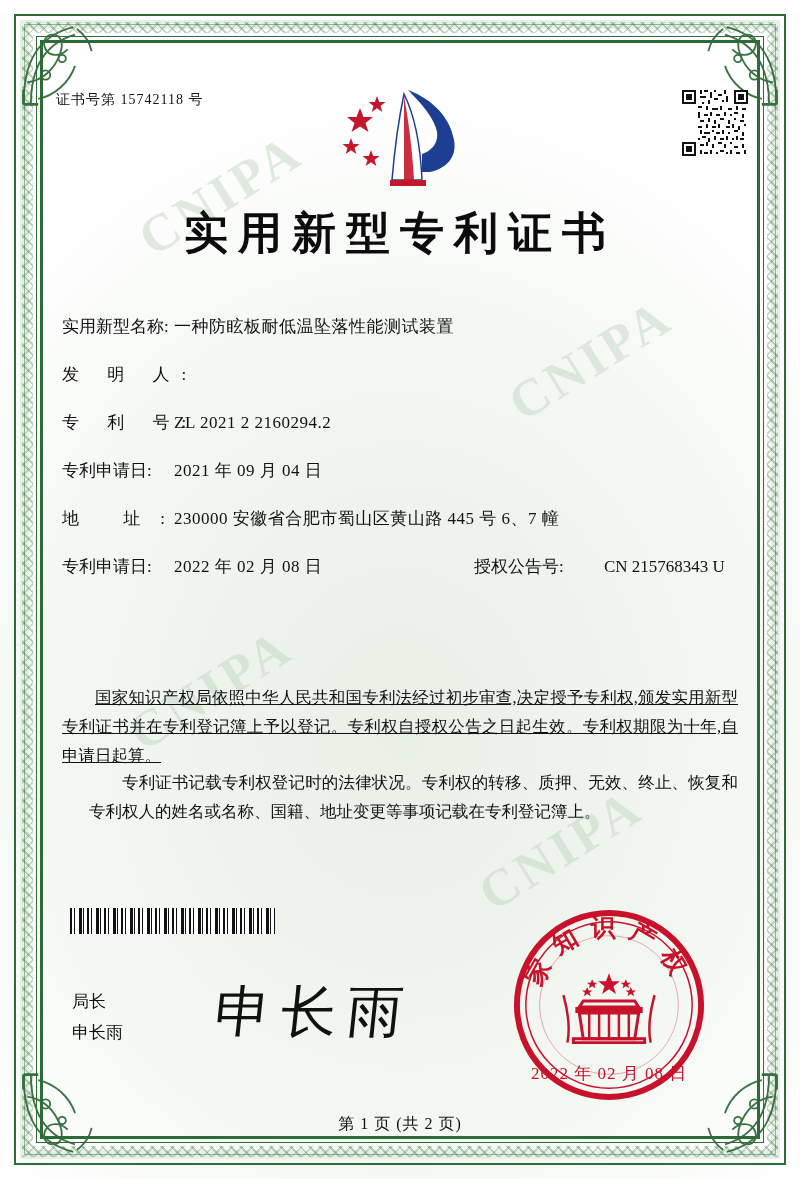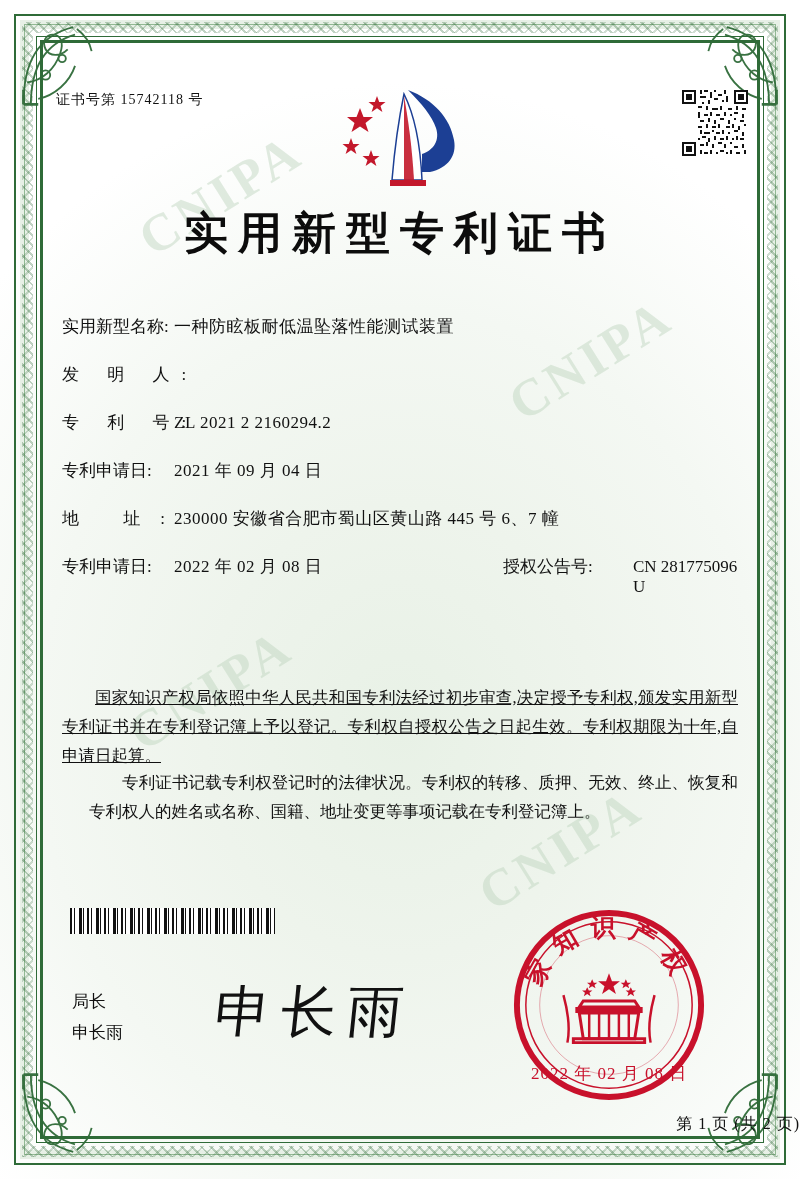--- a/index.html
+++ b/index.html
@@ -159,21 +159,20 @@
   .lbl.sp1 { letter-spacing: 12px; }
   .lbl.sp2 { letter-spacing: 20px; }
   .val {
     flex: 1 1 auto;
     letter-spacing: .5px;
   }
   .row.pair .val { flex: 0 0 300px; }
   .row.pair .lbl2 {
     flex: 0 0 130px;
     white-space: nowrap;
-    margin-left: 29px;
   }
   .row.pair .val2 { flex: 1 1 auto; }
 
   
   .para {
     position: absolute;
     left: 62px;
     right: 62px;
     font-size: 16.5px;
     line-height: 29px;
@@ -234,21 +233,21 @@
     color: #c8112b;
     font-size: 17px;
     letter-spacing: 1px;
   }
 
   
   .footer {
     position: absolute;
     left: 0; right: 0;
     bottom: 44px;
-    text-align: right;
+    text-align: center;
     font-size: 16px;
     color: #111;
     letter-spacing: 1px;
   }
 </style>
 </head>
 <body>
 
 <div class="page">
 
@@ -438,21 +437,21 @@
       <div class="val">2021 年 09 月 04 日</div>
     </div>
     <div class="row">
       <div class="lbl sp2">地 址:</div>
       <div class="val">230000 安徽省合肥市蜀山区黄山路 445 号 6、7 幢</div>
     </div>
     <div class="row pair">
       <div class="lbl">专利申请日:</div>
       <div class="val">2022 年 02 月 08 日</div>
       <div class="lbl2">授权公告号:</div>
-      <div class="val2">CN 281775096 U</div>
+      <div class="val2">CN 215768343 U</div>
     </div>
   </div>
 
   <div class="para p1">国家知识产权局依照中华人民共和国专利法经过初步审查,决定授予专利权,颁发实用新型专利证书并在专利登记簿上予以登记。专利权自授权公告之日起生效。专利权期限为十年,自申请日起算。</div>
   <div class="para p2">专利证书记载专利权登记时的法律状况。专利权的转移、质押、无效、终止、恢复和专利权人的姓名或名称、国籍、地址变更等事项记载在专利登记簿上。</div>
 
   <div class="barcode"></div>
 
   <div class="sign-label">
     <div>局长</div>

